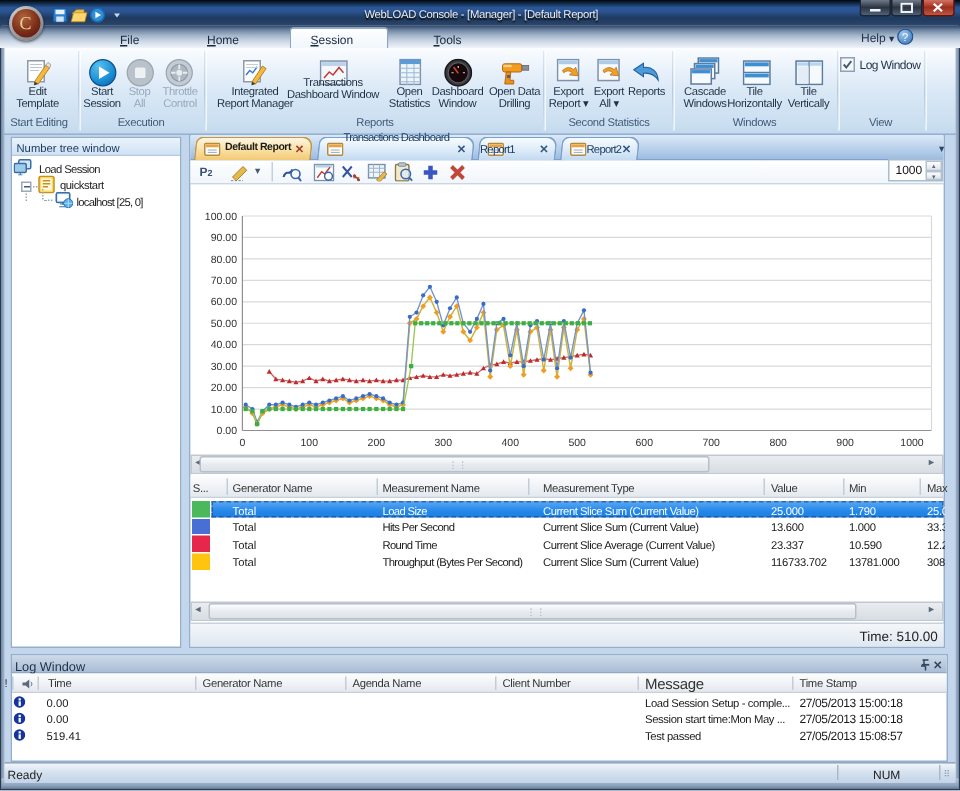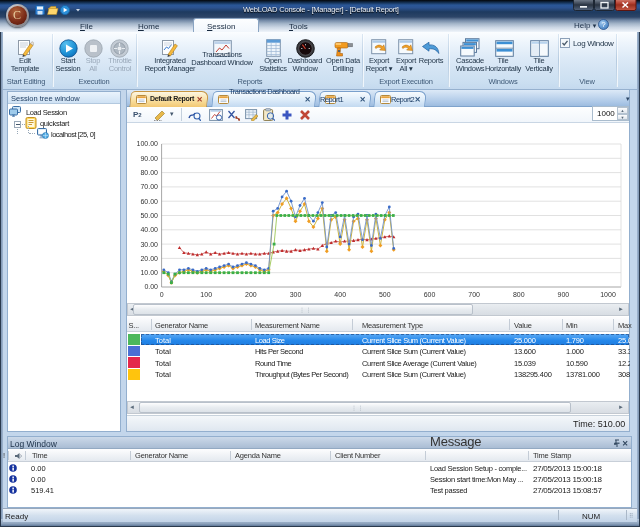--- a/index.html
+++ b/index.html
@@ -170,21 +170,21 @@
 <svg class="abs" style="left:398px;top:39px" width="17" height="17" viewBox="0 0 17 17">
 <rect x="0.7" y="0.7" width="14" height="14" fill="#f6fafd" stroke="#7e93ab"></rect>
 <rect x="1.4" y="1.4" width="12.6" height="2.4" fill="#aecbe8"></rect>
 <path d="M4 8 C7 5.5 9 5.5 11.5 7.5 L12.8 5.8 L14.5 11.5 L8.6 11 L10.3 9.3 C8.3 7.8 6.8 8 4.8 9.5 Z" fill="#f0a029" stroke="#b06f12" stroke-width=".5"></path>
 </svg>
 <div class="abs txt" style="left:406px;top:57px;transform:translateX(-50%);font-size:7.5px;line-height:7.5px;letter-spacing:-0.25px;color:#1e3246;text-align:center;">Export<br>All ▾</div>
 <svg class="abs" style="left:421px;top:40px" width="20" height="15" viewBox="0 0 20 15">
 <path d="M1.5 6.5 L8 2.2 L8 5 C13.5 4.2 17.5 7.5 17.8 13.5 C15.5 9.8 12.5 8.4 8 8.8 L8 11.2 Z" fill="#4d9bd8" stroke="#1f5f9e" stroke-width=".7"></path>
 </svg>
 <div class="abs txt" style="left:431px;top:57px;transform:translateX(-50%);font-size:7.5px;line-height:7.5px;letter-spacing:-0.25px;color:#1e3246;text-align:center;">Reports</div>
-<div class="abs txt" style="left:406px;top:77px;transform:translateX(-50%);font-size:7.5px;letter-spacing:-0.2px;color:#3f5a78;">Export Execution</div>
+<div class="abs txt" style="left:406px;top:77px;transform:translateX(-50%);font-size:7.5px;letter-spacing:-0.2px;color:#3f5a78;">Second Statistics</div>
 <svg class="abs" style="left:460px;top:38px" width="20" height="19" viewBox="0 0 20 19">
 <rect x="5.5" y="0.7" width="13.5" height="10" fill="#f6fafd" stroke="#5c7b9d"></rect>
 <rect x="6.2" y="1.4" width="12.1" height="2.2" fill="#3c8fd4"></rect>
 <rect x="3" y="4.4" width="13.5" height="10" fill="#f6fafd" stroke="#5c7b9d"></rect>
 <rect x="3.7" y="5.1" width="12.1" height="2.2" fill="#3c8fd4"></rect>
 <rect x="0.7" y="8" width="13.5" height="10" fill="#f6fafd" stroke="#5c7b9d"></rect>
 <rect x="1.4" y="8.7" width="12.1" height="2.2" fill="#3c8fd4"></rect>
 </svg>
 <div class="abs txt" style="left:470px;top:57px;transform:translateX(-50%);font-size:7.5px;line-height:7.5px;letter-spacing:-0.25px;color:#1e3246;text-align:center;">Cascade<br>Windows</div>
 <svg class="abs" style="left:495px;top:40px" width="19" height="17" viewBox="0 0 19 17">
@@ -206,21 +206,21 @@
 <svg class="abs" style="left:560px;top:38px" width="10" height="10" viewBox="0 0 10 10">
 <rect x="0.5" y="0.5" width="9" height="9" fill="#f4f8fb" stroke="#8ca0b8"></rect>
 <path d="M2.5 5 L4.2 7 L7.5 2.8" stroke="#4a5a6a" stroke-width="1.3" fill="none"></path>
 </svg>
 <div class="abs txt" style="left:573px;top:39px;font-size:8px;letter-spacing:-0.35px;color:#1e3246;">Log Window</div>
 <div class="abs txt" style="left:587px;top:77px;transform:translateX(-50%);font-size:7.5px;letter-spacing:-0.2px;color:#3f5a78;">View</div>
 <div class="abs" style="left:3px;top:90px;width:634px;height:429px;background:#c3d6eb;"></div>
 
 <div class="abs" style="left:7px;top:91px;width:114px;height:341px;background:#fff;border:1px solid #93afce;"></div>
 <div class="abs" style="left:8px;top:92px;width:112px;height:12px;background:linear-gradient(180deg,#eaf3fc,#cfe2f4);border-bottom:1px solid #b3c9df;"></div>
-<div class="abs txt" style="left:11px;top:94px;font-size:7.5px;color:#1c3a5e;">Session tree window</div>
+<div class="abs txt" style="left:11px;top:94px;font-size:7.5px;color:#1c3a5e;">Number tree window</div>
 
 <svg class="abs" style="left:9px;top:106px" width="13" height="11" viewBox="0 0 13 11">
 <rect x="3.5" y="0.5" width="8" height="6" rx="1" fill="#cfe6f8" stroke="#3a6ea5"></rect>
 <rect x="0.5" y="3" width="8" height="6" rx="1" fill="#9fcbeb" stroke="#3a6ea5"></rect>
 <path d="M3 9 h3 M4.5 9 v1.5 M3 10.7 h3" stroke="#3a6ea5" stroke-width=".7"></path>
 </svg>
 <div class="abs txt" style="left:26px;top:107.5px;font-size:7.5px;letter-spacing:-0.4px;color:#222;">Load Session</div>
 <div class="abs" style="left:14px;top:121px;width:7px;height:7px;border:1px solid #9aa8b8;background:#fff;"></div>
 <div class="abs" style="left:15.5px;top:124px;width:4px;height:1px;background:#45586c;"></div>
 <svg class="abs" style="left:25px;top:117px" width="12" height="12" viewBox="0 0 12 12">
@@ -609,28 +609,28 @@
 <div class="abs txt" style="left:155px;top:347.1px;font-size:7.5px;color:#1a1a1a;">Total</div>
 <div class="abs txt" style="left:255px;top:347.1px;width:98px;overflow:hidden;font-size:7.5px;color:#1a1a1a;letter-spacing:-0.42px;">Hits Per Second</div>
 <div class="abs txt" style="left:362px;top:347.1px;width:146px;overflow:hidden;font-size:7.5px;color:#1a1a1a;letter-spacing:-0.3px;">Current Slice Sum (Current Value)</div>
 <div class="abs txt" style="left:514px;top:347.1px;font-size:7.5px;color:#1a1a1a;letter-spacing:-0.2px;">13.600</div>
 <div class="abs txt" style="left:566px;top:347.1px;font-size:7.5px;color:#1a1a1a;letter-spacing:-0.2px;">1.000</div>
 <div class="abs txt" style="left:618px;top:347.1px;width:12px;overflow:hidden;font-size:7.5px;color:#1a1a1a;letter-spacing:-0.2px;">33.3</div>
 <div class="abs" style="left:127.5px;top:357.2px;width:12px;height:10.8px;background:#e4274b;"></div>
 <div class="abs txt" style="left:155px;top:358.7px;font-size:7.5px;color:#1a1a1a;">Total</div>
 <div class="abs txt" style="left:255px;top:358.7px;width:98px;overflow:hidden;font-size:7.5px;color:#1a1a1a;letter-spacing:-0.42px;">Round Time</div>
 <div class="abs txt" style="left:362px;top:358.7px;width:146px;overflow:hidden;font-size:7.5px;color:#1a1a1a;letter-spacing:-0.3px;">Current Slice Average (Current Value)</div>
-<div class="abs txt" style="left:514px;top:358.7px;font-size:7.5px;color:#1a1a1a;letter-spacing:-0.2px;">15.039</div>
+<div class="abs txt" style="left:514px;top:358.7px;font-size:7.5px;color:#1a1a1a;letter-spacing:-0.2px;">23.337</div>
 <div class="abs txt" style="left:566px;top:358.7px;font-size:7.5px;color:#1a1a1a;letter-spacing:-0.2px;">10.590</div>
 <div class="abs txt" style="left:618px;top:358.7px;width:12px;overflow:hidden;font-size:7.5px;color:#1a1a1a;letter-spacing:-0.2px;">12.2</div>
 <div class="abs" style="left:127.5px;top:368.8px;width:12px;height:10.8px;background:#ffc40d;"></div>
 <div class="abs txt" style="left:155px;top:370.3px;font-size:7.5px;color:#1a1a1a;">Total</div>
 <div class="abs txt" style="left:255px;top:370.3px;width:98px;overflow:hidden;font-size:7.5px;color:#1a1a1a;letter-spacing:-0.42px;">Throughput (Bytes Per Second)</div>
 <div class="abs txt" style="left:362px;top:370.3px;width:146px;overflow:hidden;font-size:7.5px;color:#1a1a1a;letter-spacing:-0.3px;">Current Slice Sum (Current Value)</div>
-<div class="abs txt" style="left:514px;top:370.3px;font-size:7.5px;color:#1a1a1a;letter-spacing:-0.2px;">138295.400</div>
+<div class="abs txt" style="left:514px;top:370.3px;font-size:7.5px;color:#1a1a1a;letter-spacing:-0.2px;">116733.702</div>
 <div class="abs txt" style="left:566px;top:370.3px;font-size:7.5px;color:#1a1a1a;letter-spacing:-0.2px;">13781.000</div>
 <div class="abs txt" style="left:618px;top:370.3px;width:12px;overflow:hidden;font-size:7.5px;color:#1a1a1a;letter-spacing:-0.2px;">308.</div>
 <div class="abs" style="left:127px;top:401px;width:502px;height:13px;background:linear-gradient(180deg,#e9edf1,#d8dde3);border:1px solid #c2c8d0;"></div>
 <div class="abs" style="left:129px;top:403px;width:9px;height:9px;font-size:6px;color:#5a6a7a;line-height:9px;">◄</div>
 <div class="abs" style="left:618px;top:403px;width:9px;height:9px;font-size:6px;color:#5a6a7a;line-height:9px;">►</div>
 <div class="abs" style="left:139px;top:402px;width:432px;height:11px;background:linear-gradient(180deg,#fdfdfe,#e8ecf0 50%,#dde2e8);border:1px solid #b8c0ca;border-radius:2px;"></div>
 <div class="abs txt" style="left:351.0px;top:404px;font-size:6px;color:#98a4b0;letter-spacing:0.5px;">⋮⋮</div>
 
 <div class="abs" style="left:127px;top:415px;width:502px;height:16px;background:linear-gradient(180deg,#f4f7fa,#dfe7f0);border-top:1px solid #c8d2dc;"></div>
 <div class="abs txt" style="left:573px;top:418.5px;font-size:9px;color:#222;">Time: 510.00</div>
@@ -642,21 +642,21 @@
     <path d="M2 1 h4 M3 1 v4 h-2 l3 0 M4 5 v3" stroke="#31465e" stroke-width="1" fill="none"></path>
     <rect x="1.5" y="3.6" width="5" height="1.2" fill="#31465e"></rect>
   </svg>
 <div class="abs txt" style="left:622px;top:438.5px;font-size:7.5px;color:#31465e;font-weight:bold;">✕</div>
 <div class="abs" style="left:8px;top:449px;width:623px;height:13px;background:linear-gradient(180deg,#fdfdfe,#eef1f5 60%,#e4e9ef);border-bottom:1px solid #c8cfd8;"></div>
 <div class="abs txt" style="left:3px;top:451px;font-size:7.5px;letter-spacing:-0.2px;color:#333;">!</div>
 <div class="abs txt" style="left:32px;top:451px;font-size:7.5px;letter-spacing:-0.2px;color:#333;">Time</div>
 <div class="abs txt" style="left:135px;top:451px;font-size:7.5px;letter-spacing:-0.2px;color:#333;">Generator Name</div>
 <div class="abs txt" style="left:235px;top:451px;font-size:7.5px;letter-spacing:-0.2px;color:#333;">Agenda Name</div>
 <div class="abs txt" style="left:335px;top:451px;font-size:7.5px;letter-spacing:-0.2px;color:#333;">Client Number</div>
-<div class="abs txt" style="left:430px;top:434px;font-size:13px;letter-spacing:-0.2px;color:#333;">Message</div>
+<div class="abs txt" style="left:430px;top:451px;font-size:10px;letter-spacing:-0.2px;color:#333;">Message</div>
 <div class="abs txt" style="left:533px;top:451px;font-size:7.5px;letter-spacing:-0.2px;color:#333;text-align:center;">Time Stamp</div>
 <svg class="abs" style="left:14px;top:452px" width="8" height="8" viewBox="0 0 8 8">
     <path d="M1 3 h2 L5.5 1 V7 L3 5 H1 Z" fill="#5a6a7a"></path>
     <path d="M6.5 2.5 C7.5 3.5 7.5 4.5 6.5 5.5" stroke="#5a6a7a" fill="none" stroke-width=".6"></path>
   </svg>
 <div class="abs" style="left:7.5px;top:451px;width:1px;height:9px;background:#c4ccd6;"></div>
 <div class="abs" style="left:25px;top:451px;width:1px;height:9px;background:#c4ccd6;"></div>
 <div class="abs" style="left:130px;top:451px;width:1px;height:9px;background:#c4ccd6;"></div>
 <div class="abs" style="left:230px;top:451px;width:1px;height:9px;background:#c4ccd6;"></div>
 <div class="abs" style="left:330px;top:451px;width:1px;height:9px;background:#c4ccd6;"></div>

